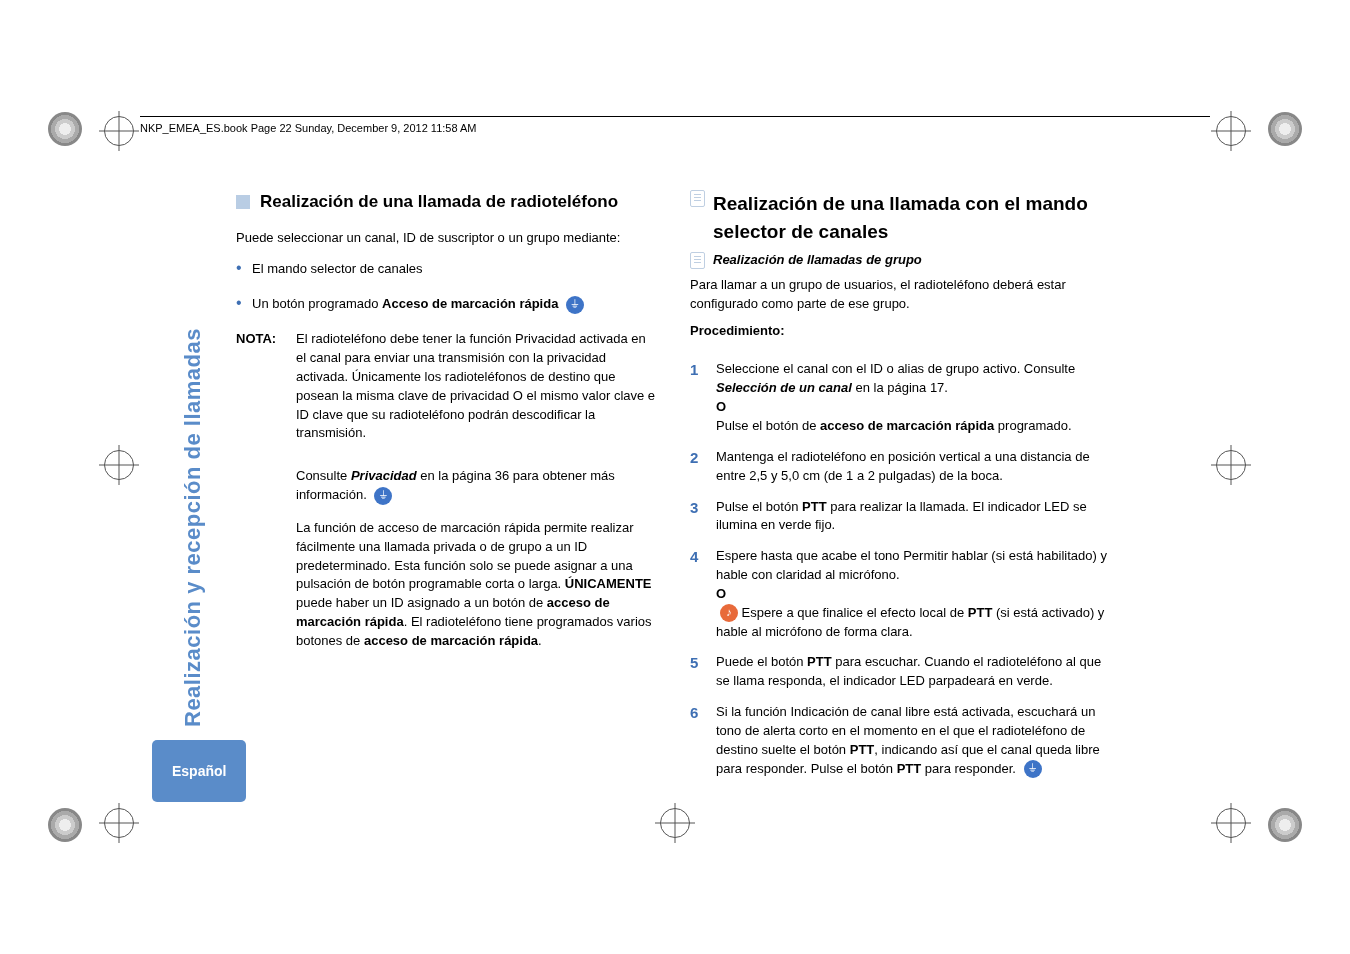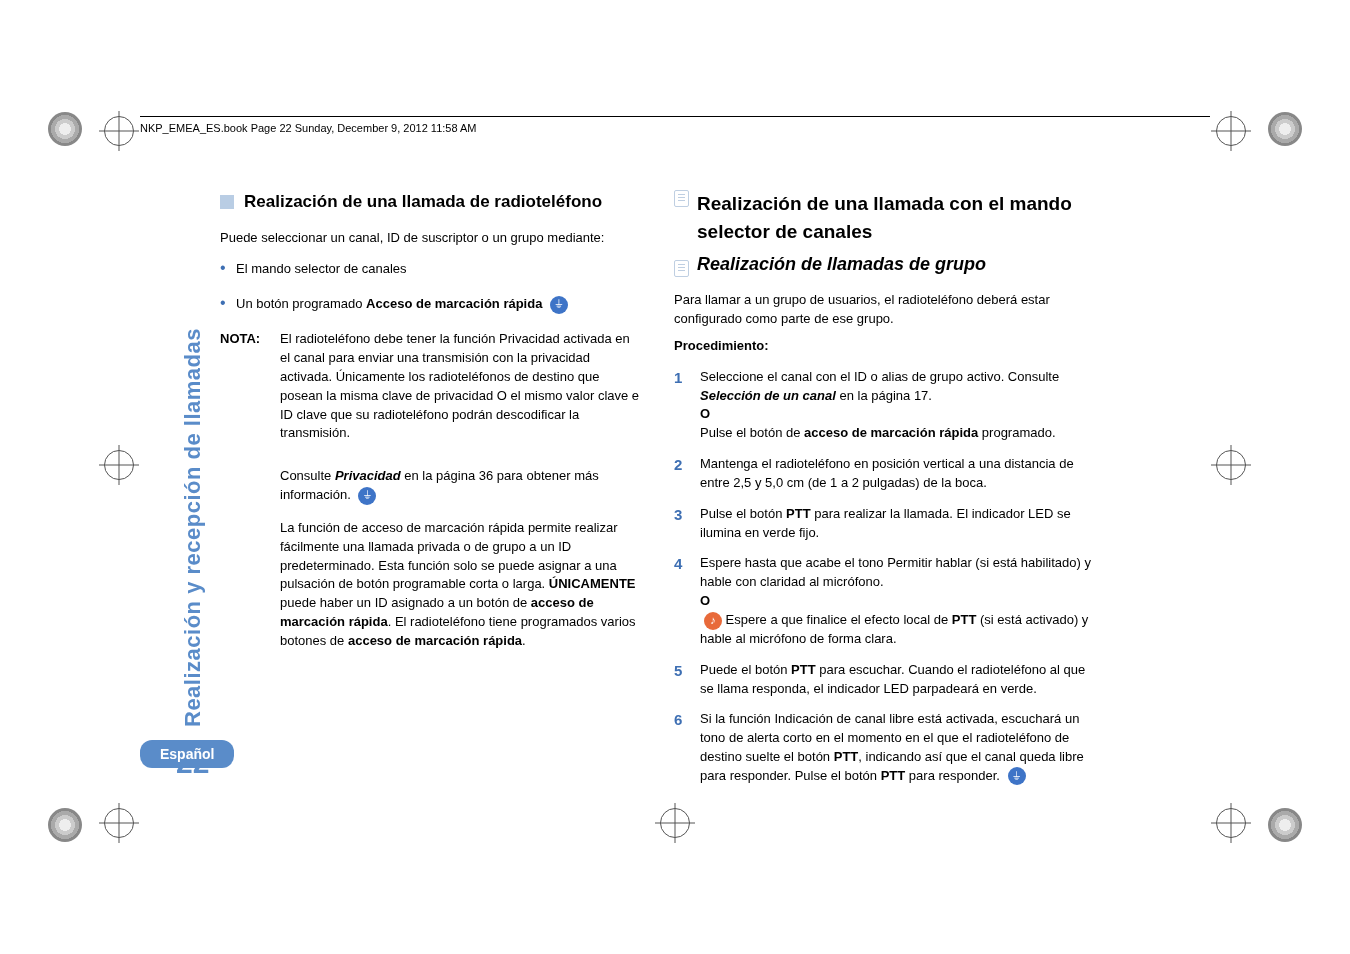--- a/index.html
+++ b/index.html
@@ -3,30 +3,30 @@
 <meta charset="utf-8">
 <style>
   body{margin:0;background:#fff;font-family:Arial,Helvetica,sans-serif;color:#000;font-size:13px;line-height:1.45}
   .page{width:1350px;height:954px;position:relative;overflow:hidden}
   .reg{position:absolute;width:28px;height:28px;border:1px solid #555;border-radius:50%}
   .reg::before,.reg::after{content:"";position:absolute;background:#555}
   .reg::before{left:50%;top:-6px;width:1px;height:40px;transform:translateX(-50%)}
   .reg::after{top:50%;left:-6px;height:1px;width:40px;transform:translateY(-50%)}
   .sun{position:absolute;width:34px;height:34px;border-radius:50%;background:radial-gradient(circle,#eee 0 6px,#ccc 6px 10px,#aaa 10px 14px,#888 14px 17px)}
   .headerline{position:absolute;top:116px;left:140px;right:140px;border-top:1px solid #000;font-size:11px;padding-top:4px}
-  .content{position:absolute;top:190px;left:220px;width:880px;display:flex;gap:32px}
+  .content{position:absolute;top:190px;left:236px;width:880px;display:flex;gap:32px}
   .col{width:422px}
   .sidebar{position:absolute;left:176px;top:270px;bottom:170px;display:flex;flex-direction:column;justify-content:flex-end;align-items:center}
   .sidetext{writing-mode:vertical-rl;transform:rotate(180deg);color:#5a8cc9;font-weight:bold;font-size:22px;letter-spacing:.5px}
   .pagenum{color:#5a8cc9;font-weight:bold;font-size:30px;margin-top:14px}
-  .langtab{position:absolute;left:140px;top:740px;background:#5a8cc9;color:#fff;font-weight:bold;font-size:14px;padding:4px 20px;border-radius:12px}
+  .langtab{position:absolute;left:152px;top:740px;background:#5a8cc9;color:#fff;font-weight:bold;font-size:14px;padding:21px 20px;border-radius:5px}
   h2.sect{display:flex;align-items:center;font-size:17px;color:#000;margin:0 0 14px 0;font-weight:bold}
   .sq{width:14px;height:14px;background:#b9cde4;margin-right:10px;flex:none}
   .sub{display:flex;align-items:flex-start;font-size:19px;font-weight:bold;margin:0 0 6px 0}
-  .sub2{display:flex;align-items:flex-end;font-size:18px;font-weight:bold;font-style:italic;margin:0 0 14px 0}
+  .sub2{display:flex;align-items:center;font-size:13px;font-weight:bold;font-style:italic;margin:0 0 6px 0}
   .docicon{width:13px;height:15px;border:1px solid #bfcfe2;border-radius:2px;margin-right:8px;flex:none;position:relative;background:#fff}
   .docicon::after{content:"";position:absolute;left:3px;right:3px;top:3px;height:1px;background:#bfcfe2;box-shadow:0 3px 0 #bfcfe2,0 6px 0 #bfcfe2}
   ul.b{list-style:none;margin:8px 0 0 0;padding:0}
   ul.b>li{position:relative;padding-left:16px;margin-bottom:16px}
   ul.b>li::before{content:"•";position:absolute;left:0;top:0;color:#3e6fb3;font-size:16px;line-height:1}
   .note{display:flex;margin-top:6px}
   .note .lbl{font-weight:bold;width:60px;flex:none}
   .icon-ant,.icon-ear{display:inline-flex;width:18px;height:18px;border-radius:50%;background:#3e74c7;vertical-align:middle;align-items:center;justify-content:center;color:#fff;font-size:11px;margin-left:4px}
   .icon-ear{background:#e86a3a}
   ol.proc{list-style:none;margin:6px 0 0 0;padding:0;counter-reset:step}
@@ -95,21 +95,21 @@
     <div class="col">
       <div class="sub">
         <span class="docicon"></span>
         <span>Realización de una llamada con el mando selector de canales</span>
       </div>
       <div class="sub2">
         <span class="docicon"></span>
         <span>Realización de llamadas de grupo</span>
       </div>
       <p style="margin:0 0 8px 0">Para llamar a un grupo de usuarios, el radioteléfono deberá estar configurado como parte de ese grupo.</p>
-      <p style="margin:0 0 12px 0"><b>Procedimiento:</b></p>
+      <p style="margin:0 0 20px 0"><b>Procedimiento:</b></p>
       <ol class="proc">
         <li>
           <span>Seleccione el canal con el ID o alias de grupo activo. Consulte </span><i class="ref">Selección de un canal</i><span> en la página 17.</span><br>
           <b>O</b><br>
           <span>Pulse el botón de </span><b>acceso de marcación rápida</b><span> programado.</span>
         </li>
         <li><span>Mantenga el radioteléfono en posición vertical a una distancia de entre 2,5 y 5,0 cm (de 1 a 2 pulgadas) de la boca.</span></li>
         <li>
           <span>Pulse el botón </span><b>PTT</b><span> para realizar la llamada. El indicador LED se ilumina en verde fijo.</span>
         </li>

